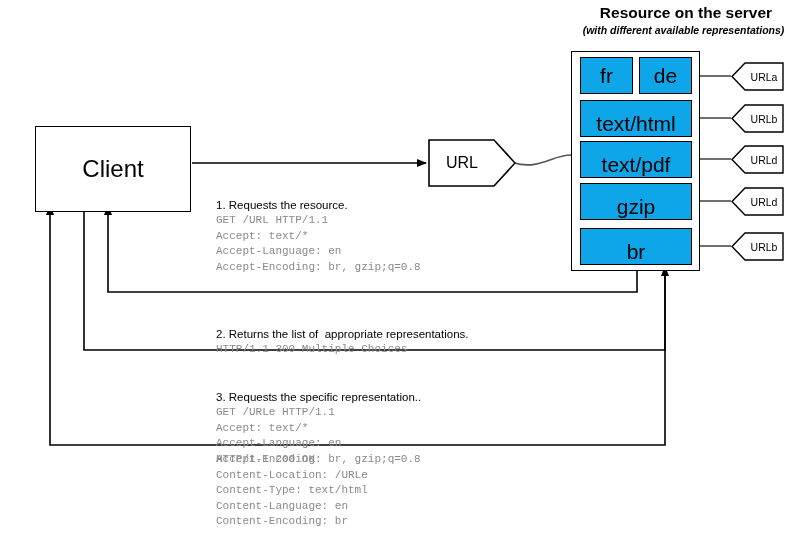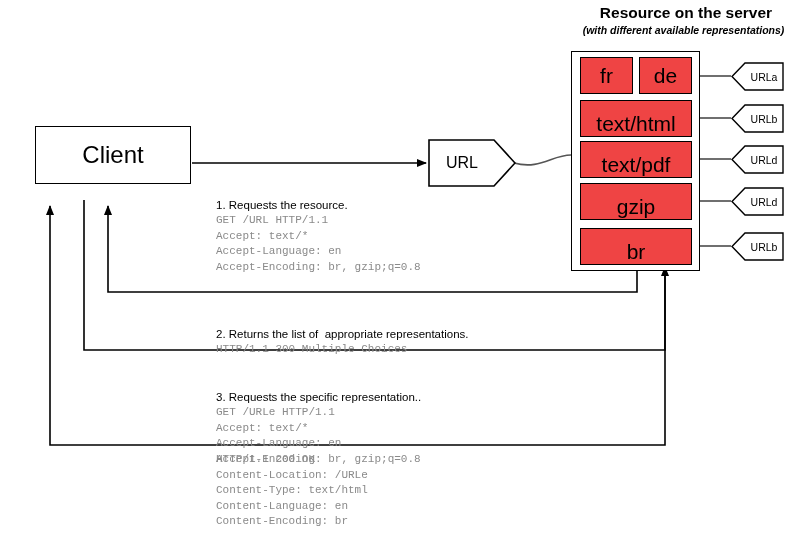--- a/index.html
+++ b/index.html
@@ -38,21 +38,21 @@
     font-size: 10.5px;
     font-style: italic;
     font-weight: bold;
     color: #000;
     white-space: nowrap;
   }
 
   
   #client-box {
     left: 35px; top: 126px;
-    width: 156px; height: 58px;
+    width: 156px; height: 86px;
     border: 1.6px solid #000;
     background: #fff;
     box-sizing: border-box;
   }
   #client-label {
     position: absolute;
     left: 0; top: 0; right: 0; bottom: 0;
     display: flex; align-items: center; justify-content: center;
     font-size: 24px;
     color: #000;
@@ -79,21 +79,21 @@
   #resource-container {
     left: 571px; top: 51px;
     width: 129px; height: 220px;
     border: 1.6px solid #000;
     background: #fff;
     box-sizing: border-box;
   }
   .rep-box {
     position: absolute;
     border: 1.4px solid #000;
-    background: #ef4444;
+    background: #0ea5e9;
     box-sizing: border-box;
     display: flex;
     align-items: center;
     justify-content: center;
     color: #000;
     white-space: nowrap;
   }
   .rep-row { left: 580px; width: 112px; height: 37px; font-size: 21px; align-items: flex-end; }
   .rep-half { width: 53px; height: 37px; font-size: 21px; }
 

